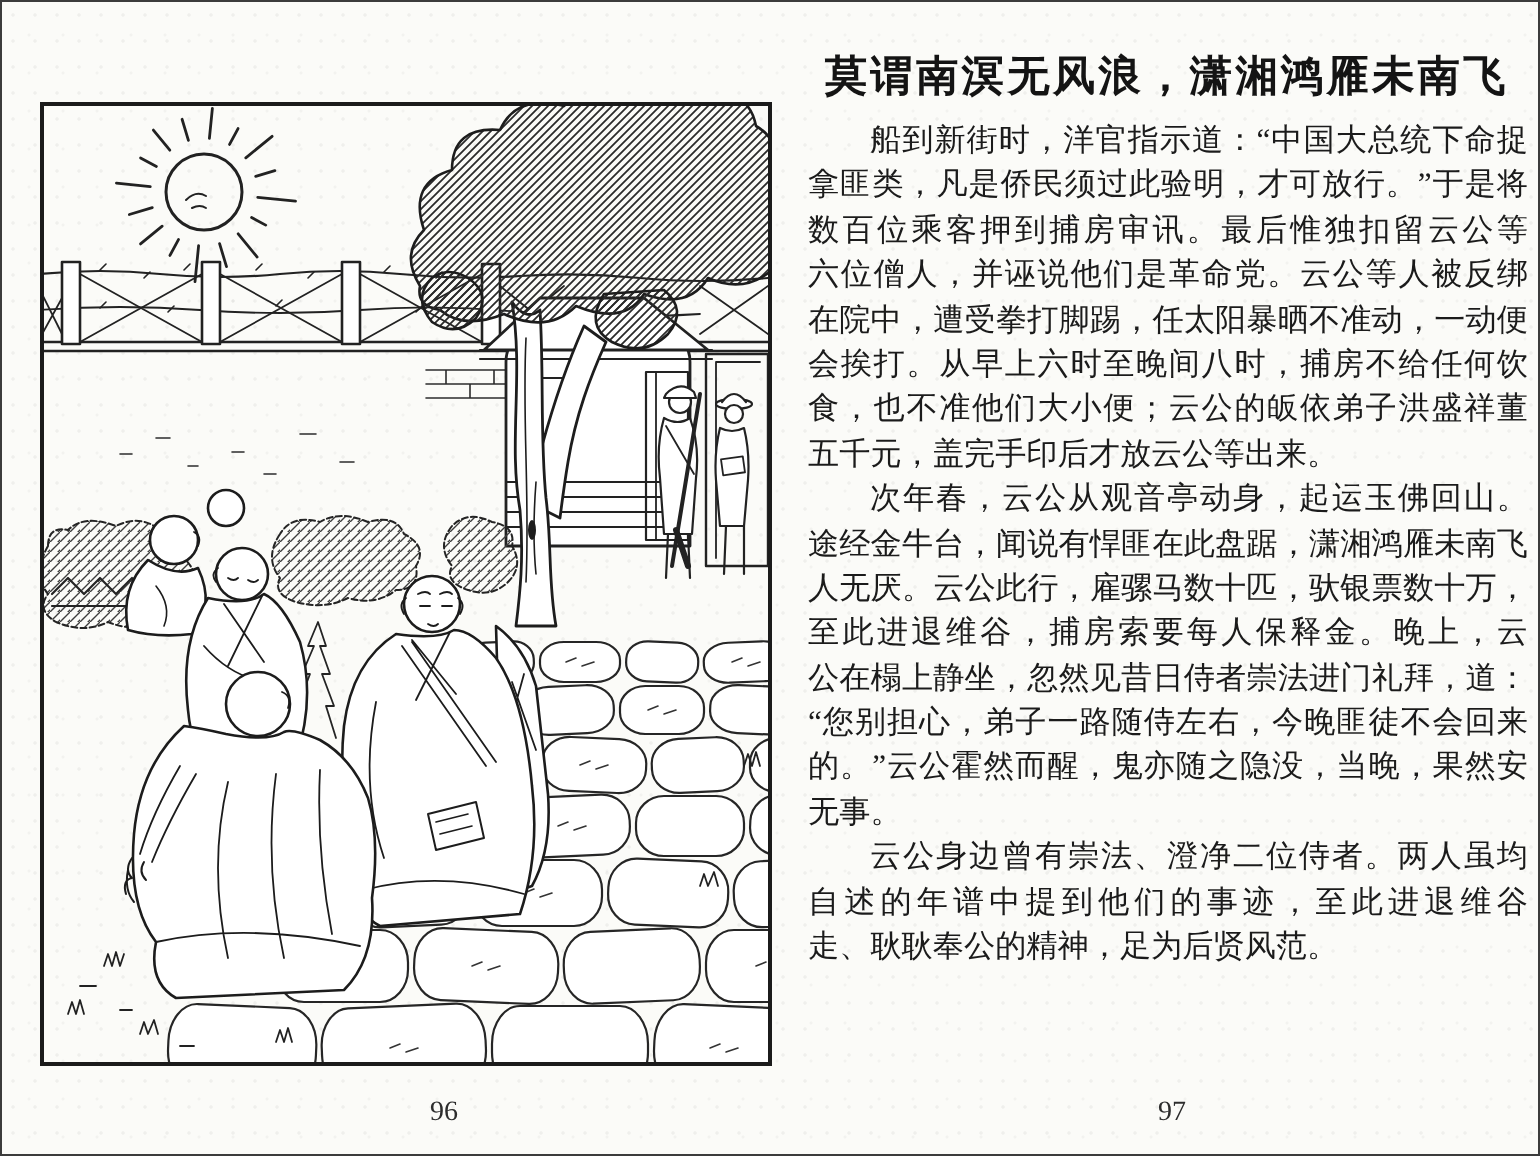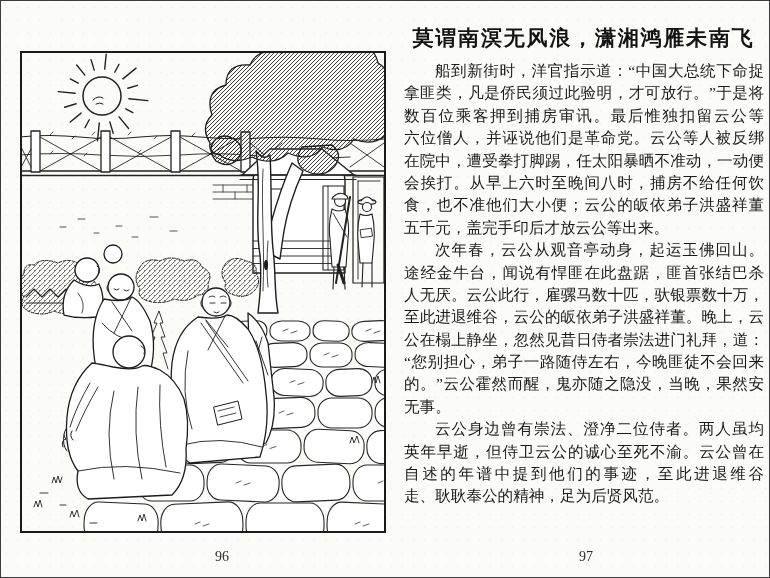--- a/index.html
+++ b/index.html
@@ -278,28 +278,27 @@
   <div class="body-text">
     <div class="line indent">船到新街时，洋官指示道：“中国大总统下命捉</div>
     <div class="line">拿匪类，凡是侨民须过此验明，才可放行。”于是将</div>
     <div class="line">数百位乘客押到捕房审讯。最后惟独扣留云公等</div>
     <div class="line">六位僧人，并诬说他们是革命党。云公等人被反绑</div>
     <div class="line">在院中，遭受拳打脚踢，任太阳暴晒不准动，一动便</div>
     <div class="line">会挨打。从早上六时至晚间八时，捕房不给任何饮</div>
     <div class="line">食，也不准他们大小便；云公的皈依弟子洪盛祥董</div>
     <div class="line para-end">五千元，盖完手印后才放云公等出来。</div>
     <div class="line indent">次年春，云公从观音亭动身，起运玉佛回山。</div>
-    <div class="line">途经金牛台，闻说有悍匪在此盘踞，匪首张结巴杀</div>
+    <div class="line">途经金牛台，闻说有悍匪在此盘踞，潇湘鸿雁未南飞</div>
     <div class="line">人无厌。云公此行，雇骡马数十匹，驮银票数十万，</div>
-    <div class="line">至此进退维谷，云公的皈依弟子洪盛祥董。晚上，云</div>
+    <div class="line">至此进退维谷，捕房索要每人保释金。晚上，云</div>
     <div class="line">公在榻上静坐，忽然见昔日侍者崇法进门礼拜，道：</div>
     <div class="line">“您别担心，弟子一路随侍左右，今晚匪徒不会回来</div>
     <div class="line">的。”云公霍然而醒，鬼亦随之隐没，当晚，果然安谧</div>
     <div class="line para-end">无事。</div>
     <div class="line indent">云公身边曾有崇法、澄净二位侍者。两人虽均</div>
-    <div class="line">英年早逝，但侍卫云公的诚心至死不渝。云公曾在</div>
     <div class="line">自述的年谱中提到他们的事迹，至此进退维谷</div>
     <div class="line para-end">走、耿耿奉公的精神，足为后贤风范。</div>
   </div>
 
   <div class="pageno left">96</div>
   <div class="pageno right">97</div>
 </div>
 
 </body></html>

